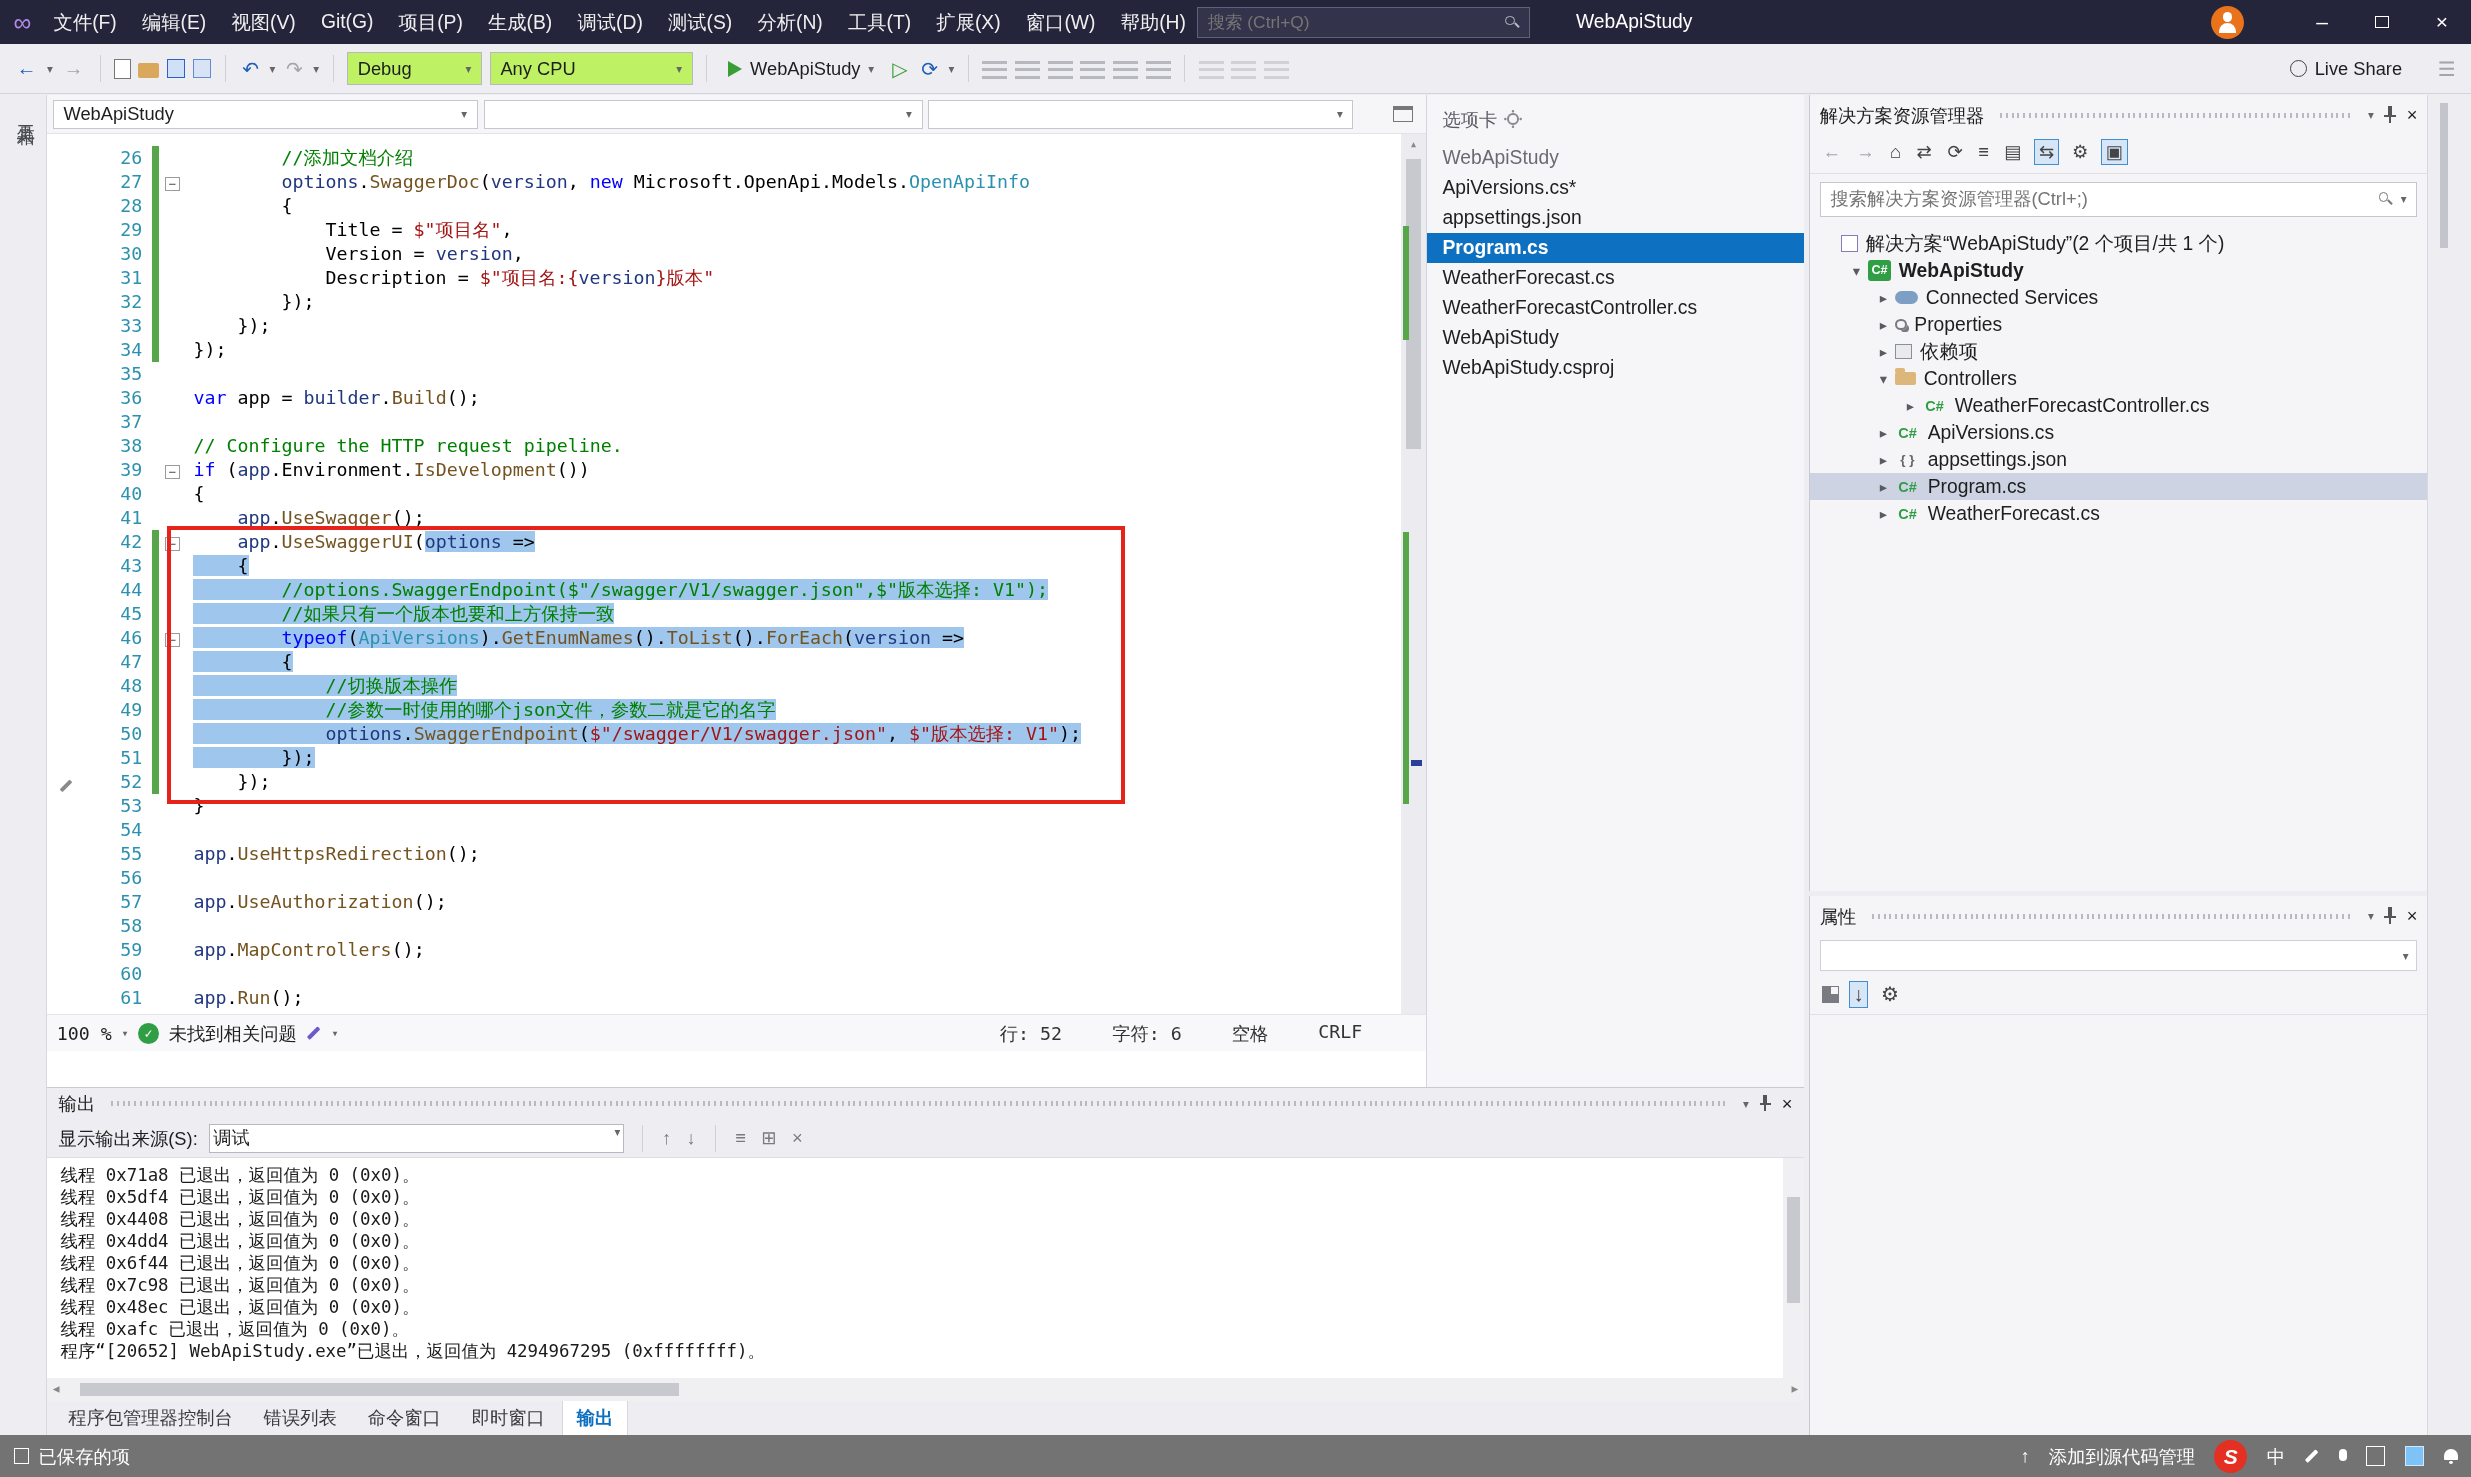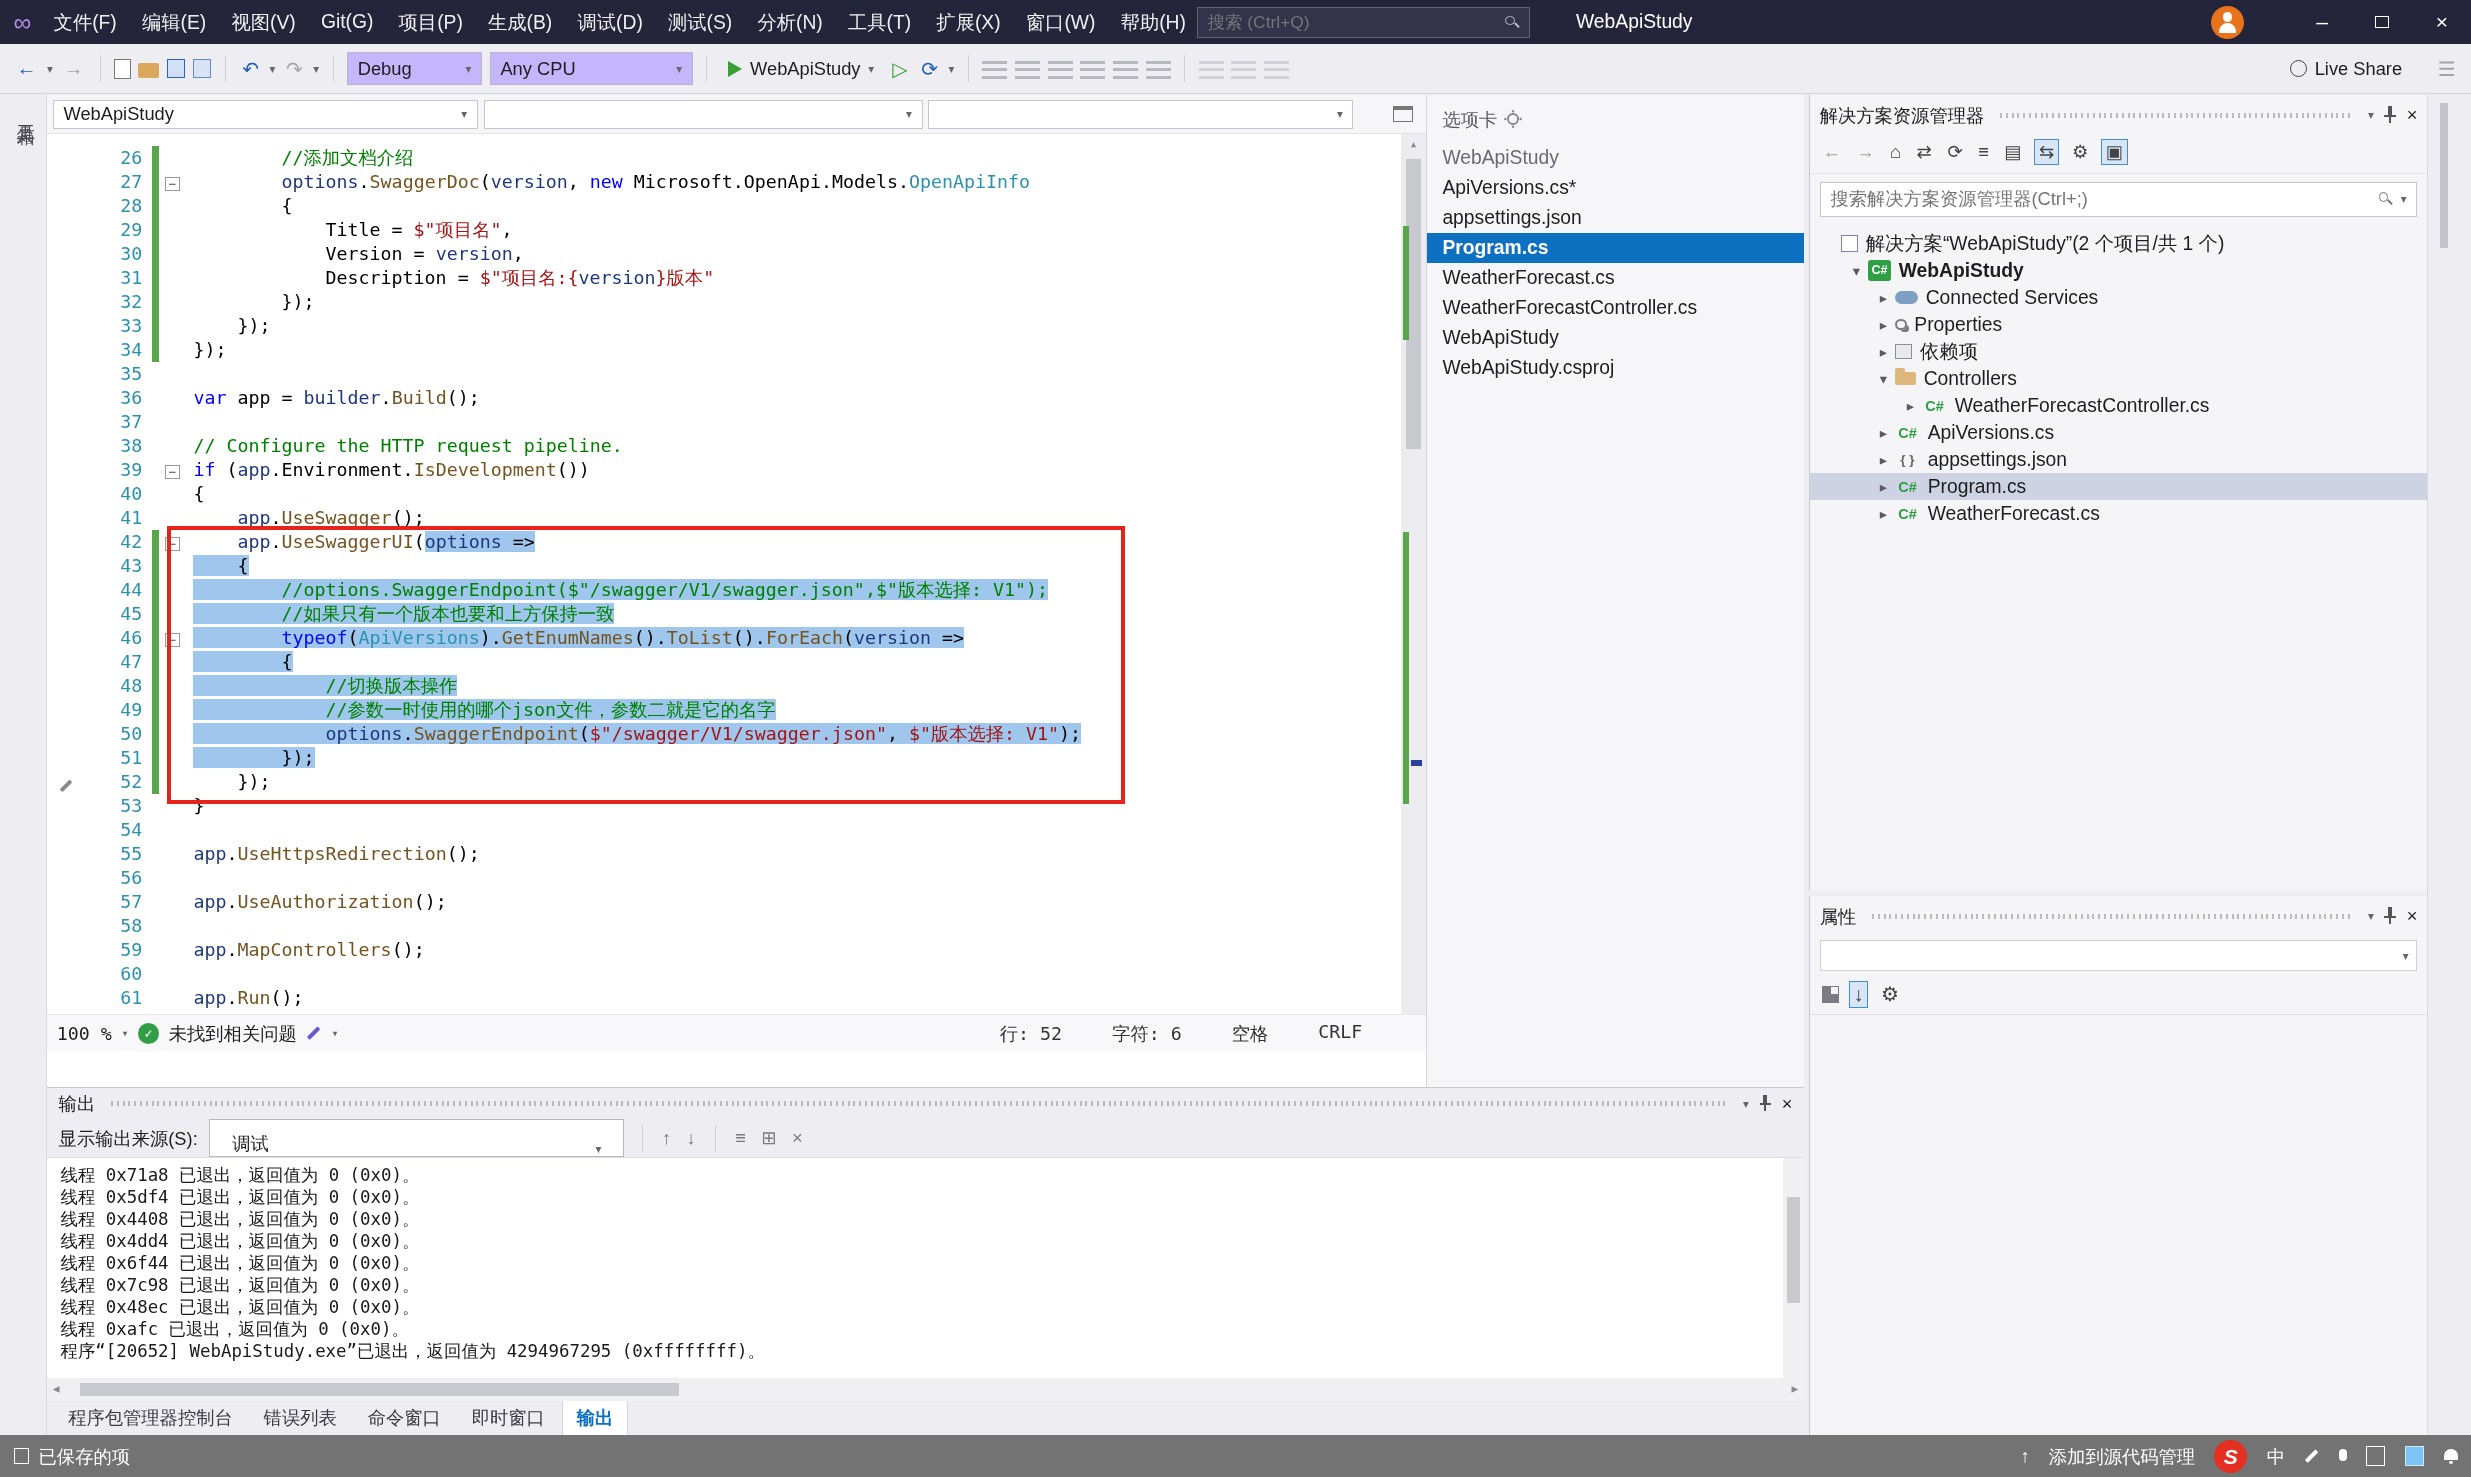--- a/index.html
+++ b/index.html
@@ -26,21 +26,21 @@
   .maxico{width:14.5px;height:12.6px;border:1.9px solid #fff;display:inline-block;}
 
   
   .toolbar{position:absolute;left:0;top:44px;width:2472px;height:50px;background:#eeeef2;border-bottom:1px solid #d4d4dc;display:flex;align-items:center;padding:0 13.5px;gap:7.7px;}
   .ticn{font-size:20px;color:#444;padding:0 2.9px;}
   .ticn.dim{color:#a4a4ac;}
   .ticn.blue{color:#1e5fb8;}
   .ticn.green{color:#3a9e36;}
   .caret{font-size:11.6px;color:#666;}
   .vsep{width:1px;height:27px;background:#cfcfd6;margin:0 5.8px;}
-  .combo{height:33px;background:#c4b5fd;border:1px solid #b8b8c2;display:flex;align-items:center;padding:0 9.7px;font-size:18.3px;gap:7.7px;}
+  .combo{height:33px;background:#bef264;border:1px solid #b8b8c2;display:flex;align-items:center;padding:0 9.7px;font-size:18.3px;gap:7.7px;}
   .combo .caret{margin-left:auto;}
   .w140{width:135px;} .w175{width:203px;}
   .runbtn{display:flex;align-items:center;gap:7.7px;font-size:18.3px;padding:0 7.7px;height:35px;}
   .play{width:0;height:0;border-left:14.5px solid #3a9e36;border-top:8.7px solid transparent;border-bottom:8.7px solid transparent;display:inline-block;}
   .gicon{width:25px;height:21px;background:repeating-linear-gradient(0deg,#9a9aa4 0 2.9px,transparent 2.9px 7.7px);opacity:.65;}
   .gicon.lite{opacity:.35;}
   .fdoc{width:16.4px;height:20px;border:1.9px solid #777;background:#fff;}
   .ffold{width:21px;height:14.5px;background:#d9a85c;border-radius:1.9px;margin-top:3.9px;}
   .fsave{width:18.3px;height:18.3px;border:1.9px solid #2b62c4;background:#cfe0f7;}
   .liveshare{margin-left:auto;display:flex;align-items:center;gap:7.7px;font-size:18.3px;margin-right:25px;}
@@ -123,21 +123,21 @@
   
   .props{position:absolute;left:1809px;top:896px;width:618px;height:539px;background:#f5f5f8;border-left:1px solid #c9c9d2;}
   .props .combo-row{margin:3.9px 9.7px;height:31px;background:#fff;border:1px solid #d0d0d8;display:flex;align-items:center;justify-content:flex-end;padding:0 7.7px;color:#777;}
   .props .tools{display:flex;gap:9.7px;padding:5.8px 11.6px;border-bottom:1px solid #e0e0e6;align-items:center;}
   .gridico{width:17.4px;height:17.4px;background:linear-gradient(90deg,#7a7a82 7.7px,transparent 7.7px),linear-gradient(0deg,#7a7a82 7.7px,transparent 7.7px);border:1.9px solid #7a7a82;}
 
   
   .output{position:absolute;left:47px;top:1087px;width:1757px;height:348px;background:#fff;border-top:1px solid #c9c9d2;}
   .out-head{height:31px;background:#eeeef2;display:flex;align-items:center;padding:0 11.6px;font-size:18.3px;gap:9.7px;}
   .out-tools{height:39px;background:#eeeef2;display:flex;align-items:center;gap:11.6px;padding:0 11.6px;font-size:18.3px;border-bottom:1px solid #dcdce2;}
-  .out-combo{width:415px;height:38px;background:#fff;border:1px solid #b8b8c2;display:flex;align-items:flex-end;padding:0 22px;font-size:18.3px;}
+  .out-combo{width:415px;height:29px;background:#fff;border:1px solid #b8b8c2;display:flex;align-items:flex-start;padding:0 3px;font-size:18.3px;}
   .out-combo .caret{margin-left:auto;}
   .oicn{font-size:18.3px;color:#7a7a82;padding:0 1.9px;}
   .out-body{position:relative;height:220px;font-family:"DejaVu Sans Mono",monospace;font-size:17.4px;color:#1a1a1a;padding:5.8px 29px 0 13.5px;overflow:hidden;}
   .outline{height:22px;line-height:22px;white-space:pre;}
   .out-vscroll{position:absolute;right:0;top:0;width:21px;height:220px;background:#f0f0f2;}
   .out-vscroll .thumb{position:absolute;left:3.9px;top:39px;width:13.5px;height:106px;background:#c8c8cf;}
   .out-hscroll{height:23px;background:#f0f0f2;position:relative;}
   .out-hscroll .thumb{position:absolute;left:33px;top:4.8px;width:599px;height:13.5px;background:#c8c8cf;}
   .out-hscroll .arr{position:absolute;top:1.9px;font-size:13.5px;color:#888;}
   .out-tabs{height:34px;background:#eeeef2;display:flex;align-items:flex-end;padding-left:7.7px;gap:3.9px;}

